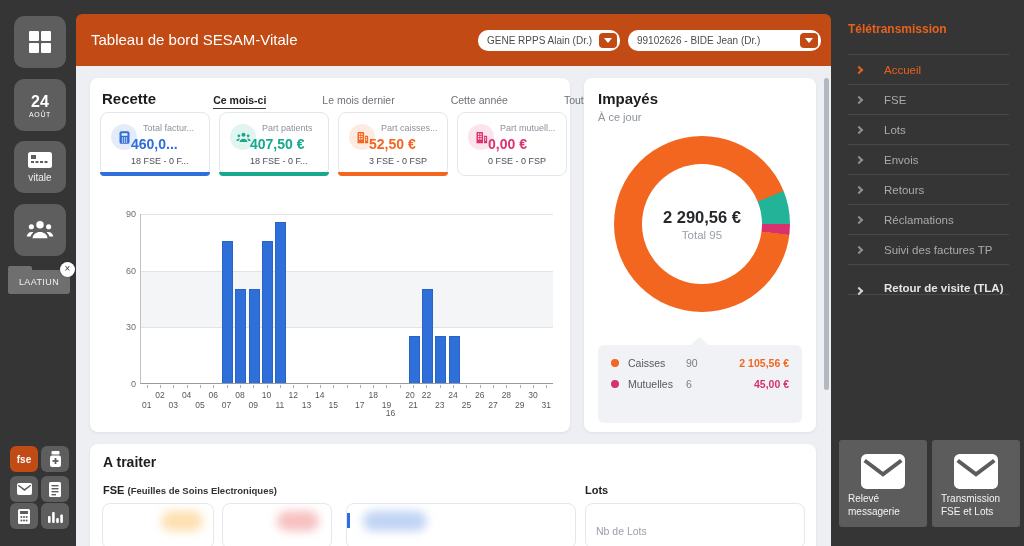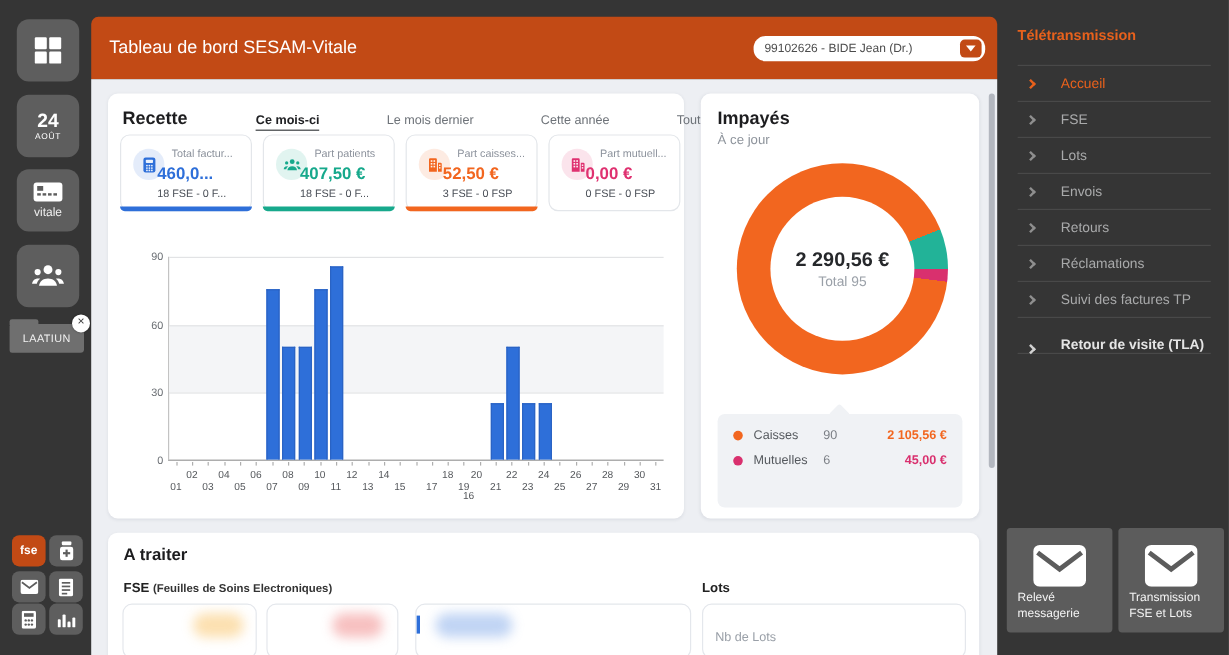--- a/index.html
+++ b/index.html
@@ -233,20 +233,24 @@
           <rect x="0" y="6" width="2.6" height="7" rx="1"></rect>
           <rect x="4.1" y="2" width="2.6" height="11" rx="1"></rect>
           <rect x="8.2" y="8" width="2.6" height="5" rx="1"></rect>
           <rect x="12.3" y="4.5" width="2.6" height="8.5" rx="1"></rect>
         </svg>
     </span>
   </div>
 
   <div class="main-header">
     <span class="main-title">Tableau de bord SESAM-Vitale</span>
+    <div class="dropdown dd-1">
+      <span class="dd-text">GENE RPPS Alain (Dr.)</span>
+      <span class="dd-arrow"></span>
+    </div>
     <div class="dropdown dd-2">
       <span class="dd-text">99102626 - BIDE Jean (Dr.)</span>
       <span class="dd-arrow"></span>
     </div>
   </div>
 
   <div class="main-panel">
 
     <div class="card recette-card">
       <div class="recette-head">
@@ -392,21 +396,21 @@
           <div class="xlab" style="left: 193.177px; top: 15px;">15</div>
           <div class="xtick" style="left: 206.5px;"></div>
           <div class="xlab" style="left: 206.5px; top: 23px; margin-left: 44px;">16</div>
           <div class="xtick" style="left: 219.823px;"></div>
           <div class="xlab" style="left: 219.823px; top: 15px;">17</div>
           <div class="xtick" style="left: 233.145px;"></div>
           <div class="xlab" style="left: 233.145px; top: 5px;">18</div>
           <div class="xtick" style="left: 246.468px;"></div>
           <div class="xlab" style="left: 246.468px; top: 15px;">19</div>
           <div class="xtick" style="left: 259.79px;"></div>
-          <div class="xlab" style="left: 257px; top: 5px;">20</div>
+          <div class="xlab" style="left: 270px; top: 5px;">20</div>
           <div class="xtick" style="left: 273.113px;"></div>
           <div class="xlab" style="left: 273.113px; top: 15px;">21</div>
           <div class="xtick" style="left: 286.435px;"></div>
           <div class="xlab" style="left: 286.435px; top: 5px;">22</div>
           <div class="xtick" style="left: 299.758px;"></div>
           <div class="xlab" style="left: 299.758px; top: 15px;">23</div>
           <div class="xtick" style="left: 313.081px;"></div>
           <div class="xlab" style="left: 313.081px; top: 5px;">24</div>
           <div class="xtick" style="left: 326.403px;"></div>
           <div class="xlab" style="left: 326.403px; top: 15px;">25</div>

